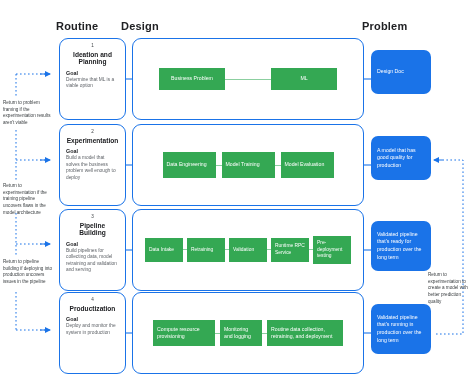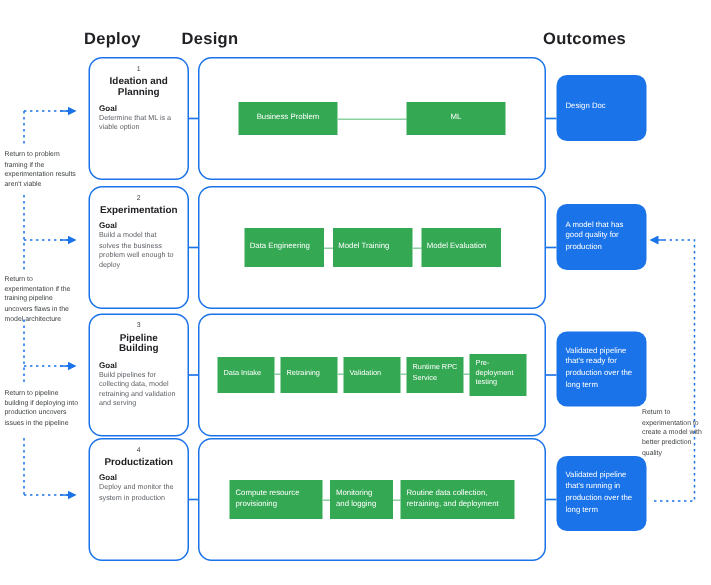--- a/index.html
+++ b/index.html
@@ -165,23 +165,23 @@
       <path d="M126,165 L132,165"></path>
       <path d="M126,250 L132,250"></path>
       <path d="M126,333 L132,333"></path>
       <path d="M364,79 L371,79"></path>
       <path d="M364,165 L371,165"></path>
       <path d="M364,250 L371,250"></path>
       <path d="M364,333 L371,333"></path>
     </g>
   </svg>
 
-  <div class="col-head" id="head-phases">Deploy</div>
+  <div class="col-head" id="head-phases">Routine</div>
   <div class="col-head" id="head-tasks">Design</div>
-  <div class="col-head" id="head-outcomes">Outcomes</div>
+  <div class="col-head" id="head-outcomes">Problem</div>
 
   <div class="row" id="row-1">
     <div class="phase-card">
       <div class="phase-num">1</div>
       <div class="phase-title">Ideation and Planning</div>
       <div class="phase-goal-label">Goal</div>
       <div class="phase-goal-text">Determine that ML is a viable option</div>
     </div>
 
     <div class="tasks-card" id="tasks-1">

